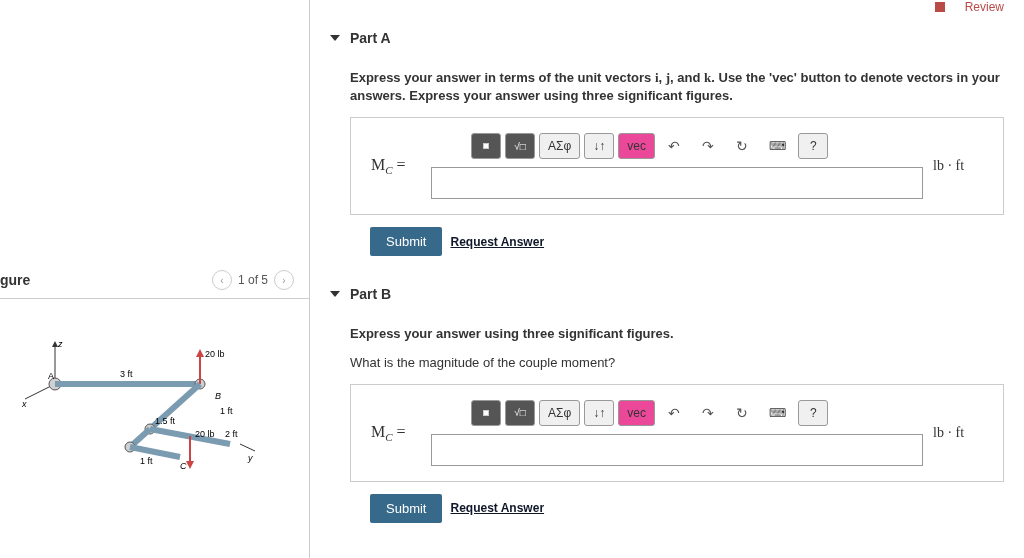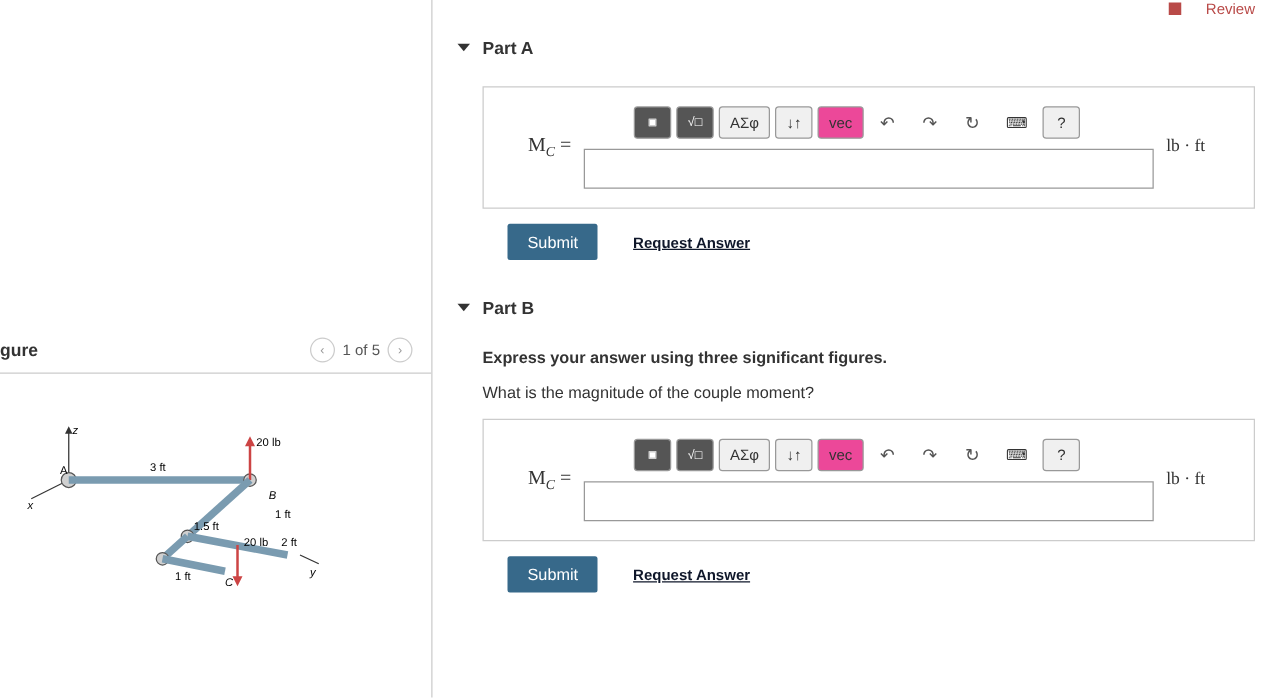--- a/index.html
+++ b/index.html
@@ -1,18 +1,18 @@
 <!DOCTYPE html>
 <html><head>
 <meta charset="utf-8">
 <style>
 * { box-sizing: border-box; margin: 0; padding: 0; }
 body { font-family: Arial, sans-serif; font-size: 13px; color: #333; background: #fff; }
 .container { display: flex; width: 1024px; height: 558px; }
-.left-panel { width: 346px; border-right: 1px solid #ccc; padding: 10px 0; position: relative; }
+.left-panel { width: 310px; border-right: 1px solid #ccc; padding: 10px 0; position: relative; }
 .right-panel { flex: 1; padding: 0 20px; overflow: hidden; }
 .review-link { position: absolute; top: 0; right: 20px; color: #b94a48; font-size: 12px; display: flex; align-items: center; gap: 20px; }
 .review-icon { width: 10px; height: 10px; background: #b94a48; }
 
 .figure-header { display: flex; align-items: center; justify-content: space-between; border-bottom: 1px solid #ccc; padding-bottom: 8px; margin-top: 260px; padding-right: 15px; }
 .figure-title { font-size: 14px; font-weight: bold; }
 .figure-nav { display: flex; align-items: center; gap: 6px; font-size: 12px; color: #555; }
 .nav-btn { width: 20px; height: 20px; border: 1px solid #ccc; border-radius: 50%; display: flex; align-items: center; justify-content: center; background: #fff; font-size: 10px; color: #999; cursor: pointer; }
 
 .figure-image { margin-top: 30px; padding: 0 20px; }
@@ -21,33 +21,33 @@
 .part-section { margin-top: 30px; }
 .part-header { display: flex; align-items: center; gap: 10px; font-weight: bold; font-size: 14px; margin-bottom: 15px; padding-bottom: 8px; margin-top: 21px; }
 .caret-down { width: 0; height: 0; border-left: 5px solid transparent; border-right: 5px solid transparent; border-top: 6px solid #333; cursor: pointer; }
 .part-content { padding-left: 20px; }
 .prompt-text { font-size: 13px; margin-bottom: 10px; line-height: 1.4; }
 .prompt-bold { font-weight: bold; }
 .figure-link { color: #2a7ab0; }
 .serif { font-family: 'Times New Roman', serif; }
 
 .answer-box { border: 1px solid #ccc; padding: 15px 20px; margin-top: 12px; display: flex; align-items: center; gap: 10px; }
-.answer-label { font-family: 'Times New Roman', serif; font-size: 16px; min-width: 50px; text-align: right; }
+.answer-label { font-family: 'Times New Roman', serif; font-size: 16px; min-width: 50px; }
 .answer-label sub { font-style: italic; font-size: 11px; }
 .answer-input-wrap { flex: 1; display: flex; flex-direction: column; gap: 8px; }
 .toolbar { display: flex; gap: 4px; align-items: center; padding-left: 40px; }
 .tool-btn { border: 1px solid #999; border-radius: 3px; padding: 4px 8px; background: #f0f0f0; font-size: 12px; cursor: pointer; height: 26px; display: flex; align-items: center; justify-content: center; min-width: 30px; }
 .tool-btn.vec { background: #ec4899; }
 .tool-btn.dark { background: #555; color: #fff; font-size: 10px; display: flex; gap: 1px; }
 .tool-sq { width: 6px; height: 6px; background: #fff; border: 1px solid #ccc; }
 .answer-field { border: 1px solid #999; height: 32px; width: 100%; padding: 4px; }
 .answer-row { display: flex; align-items: center; gap: 8px; }
 .units { font-family: 'Times New Roman', serif; font-size: 14px; min-width: 50px; }
 
-.submit-row { margin-top: 12px; display: flex; align-items: center; gap: 28px; padding-left: 20px; }
+.submit-row { margin-top: 12px; display: flex; align-items: center; gap: 8px; padding-left: 20px; }
 .submit-btn { background: #37698a; color: #fff; border: none; padding: 7px 16px; font-size: 13px; cursor: pointer; border-radius: 2px; }
 .request-link { color: #0f172a; font-weight: bold; font-size: 12px; text-decoration: underline; cursor: pointer; }
 
 .arrow-icon { font-size: 14px; color: #555; }
 </style>
 </head>
 <body>
 
 <div class="container">
   <div class="left-panel">
@@ -100,20 +100,23 @@
       <span class="review-icon"></span>
       <span>Review</span>
     </div>
 
     <div class="part-section">
       <div class="part-header">
         <span class="caret-down"></span>
         <span>Part A</span>
       </div>
       <div class="part-content">
+        <p class="prompt-text prompt-bold">
+          Express your answer in terms of the unit vectors <span class="serif">i</span>, <span class="serif">j</span>, and <span class="serif">k</span>. Use the 'vec' button to denote vectors in your answers. Express your answer using three significant figures.
+        </p>
         <div class="answer-box">
           <span class="answer-label"><span>M</span><sub>C</sub><span> = </span></span>
           <div class="answer-input-wrap">
             <div class="toolbar">
               <span class="tool-btn dark">
                   <span class="tool-sq"></span>
                 </span>
               <span class="tool-btn dark">√□</span>
               <span class="tool-btn">ΑΣφ</span>
               <span class="tool-btn">↓↑</span>

